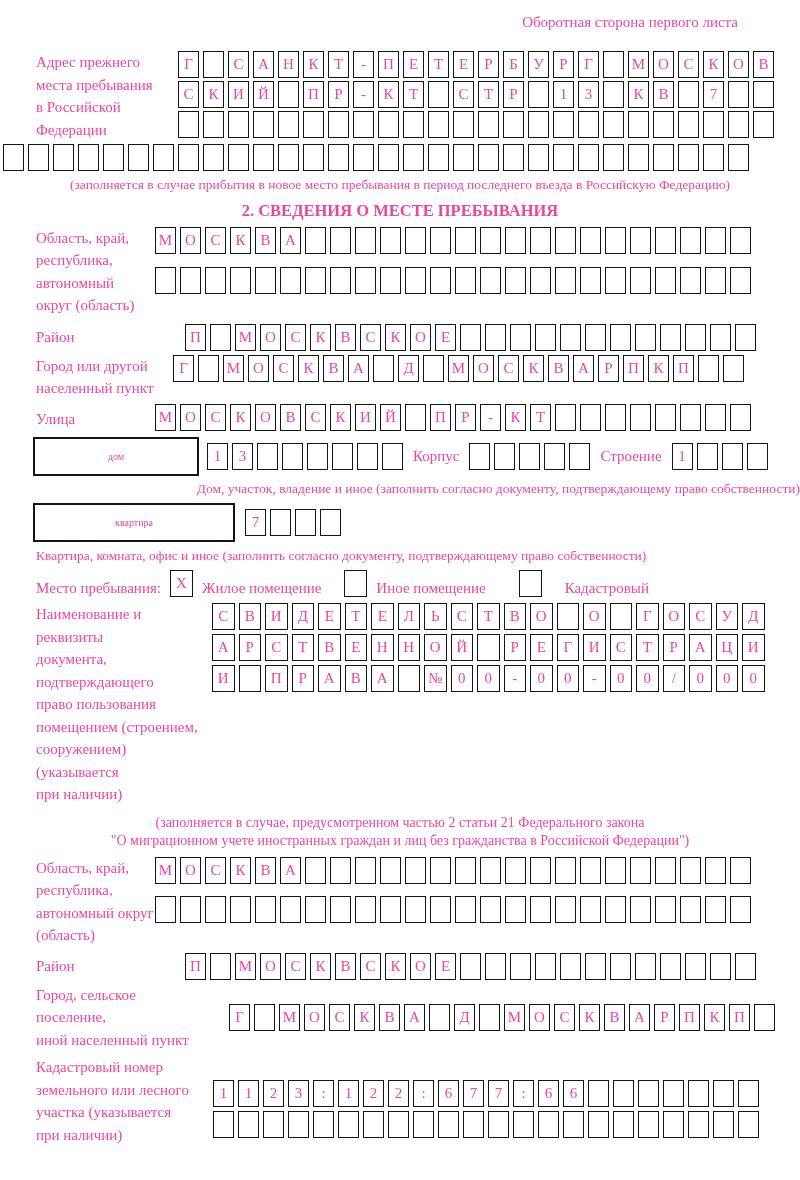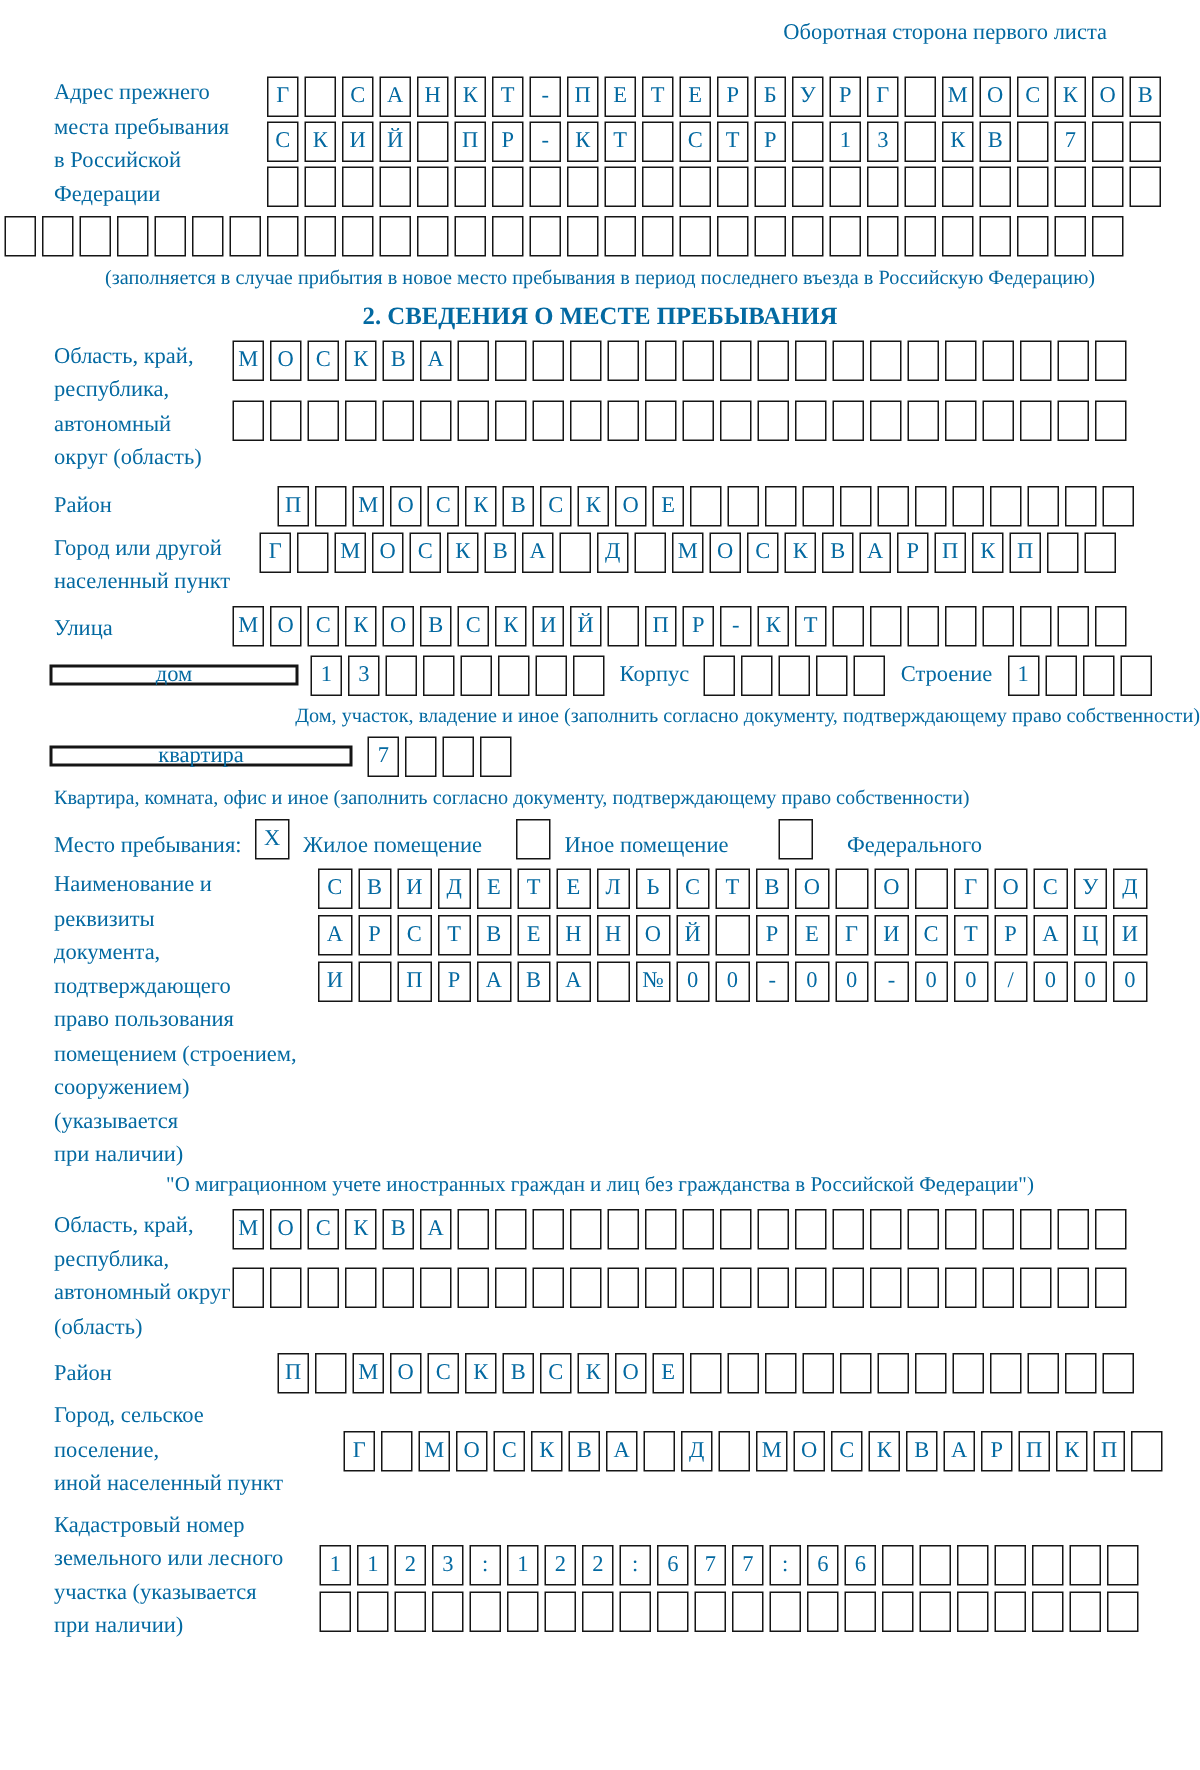--- a/index.html
+++ b/index.html
@@ -1,37 +1,37 @@
 <!DOCTYPE html>
 <html><head>
 <meta charset="utf-8">
 <style>
   html,body{margin:0;padding:0;background:#fff;}
   .page{
-    width:800px;height:1180px;position:relative;background:#fff;color:#0369a1;
+    width:800px;height:1180px;position:relative;background:#fff;color:#ec4899;
     font-family:"Liberation Serif","DejaVu Serif",serif;box-sizing:border-box;
     padding-top:14px;overflow:hidden;
   }
   .hdr-note{text-align:right;padding-right:62px;font-size:15px;}
   .lbl{font-size:15px;line-height:1.5;white-space:pre-line;}
   .fgroup{display:flex;margin-left:36px;}
   .rows{display:flex;flex-direction:column;gap:3px;}
   .cellrow{display:flex;gap:4px;}
   .cell{
     box-sizing:border-box;width:21px;height:27px;border:1.6px solid #151515;
     font-size:15px;text-align:center;line-height:24px;display:inline-block;
     flex:0 0 auto;
   }
   .cell.wide{width:22.5px;}
   .cap{font-size:13.5px;line-height:1.32;}
   .cap-center{text-align:center;}
   .sec-title{font-size:16.5px;font-weight:bold;text-align:center;}
   .widebox{
-    box-sizing:border-box;height:14px;border:2px solid #151515;
-    display:flex;align-items:center;justify-content:center;font-size:15px;
+    box-sizing:border-box;height:39px;border:2px solid #151515;
+    display:flex;align-items:center;justify-content:center;font-size:10px;
   }
   .inline-row{display:flex;align-items:center;margin-left:33px;gap:4px;}
   .inline-lb{font-size:15px;margin:0 6px;}
   .cb{
     box-sizing:border-box;width:23px;height:27px;border:1.6px solid #151515;
     font-size:15px;text-align:center;line-height:24px;display:inline-block;
   }
   .opt-row{display:flex;align-items:center;margin-left:36px;font-size:15px;gap:9px;}
 </style>
 </head>
@@ -354,21 +354,21 @@
   </div>
   <div class="cap" style="margin:5px 0 0 36px;">Квартира, комната, офис и иное (заполнить согласно документу, подтверждающему право собственности)</div>
 
   <div class="opt-row" style="margin-top:6px;align-items:flex-end;">
     <span>Место пребывания:</span>
     <span class="cb">X</span>
     <span>Жилое помещение</span>
     <span class="cb" style="margin-left:14px;"></span>
     <span>Иное помещение</span>
     <span class="cb" style="margin-left:24px;"></span>
-    <span style="margin-left:14px;">Федерального</span>
+    <span style="margin-left:14px;">Кадастровый</span>
   </div>
 
   <div class="fgroup" style="margin-top:6px;">
     <div class="lbl" style="width:168px;">Наименование и реквизиты
 документа, подтверждающего
 право пользования
 помещением (строением,
 сооружением) (указывается
 при наличии)</div>
     <div class="rows" style="margin-left:8px;gap:4px;">
@@ -437,20 +437,21 @@
           <span class="cell wide">0</span>
           <span class="cell wide">0</span>
           <span class="cell wide">/</span>
           <span class="cell wide">0</span>
           <span class="cell wide">0</span>
           <span class="cell wide">0</span>
         </div>
     </div>
   </div>
 
+  <div class="cap cap-center" style="margin-top:8px;font-size:14px;">(заполняется в случае, предусмотренном частью 2 статьи 21 Федерального закона</div>
   <div class="cap cap-center" style="font-size:14px;">"О миграционном учете иностранных граждан и лиц без гражданства в Российской Федерации")</div>
 
   <div class="fgroup" style="margin-top:6px;">
     <div class="lbl" style="width:119px;">Область, край,
 республика,
 автономный округ
 (область)</div>
     <div class="rows">
       <div class="cellrow">
           <span class="cell">М</span>

